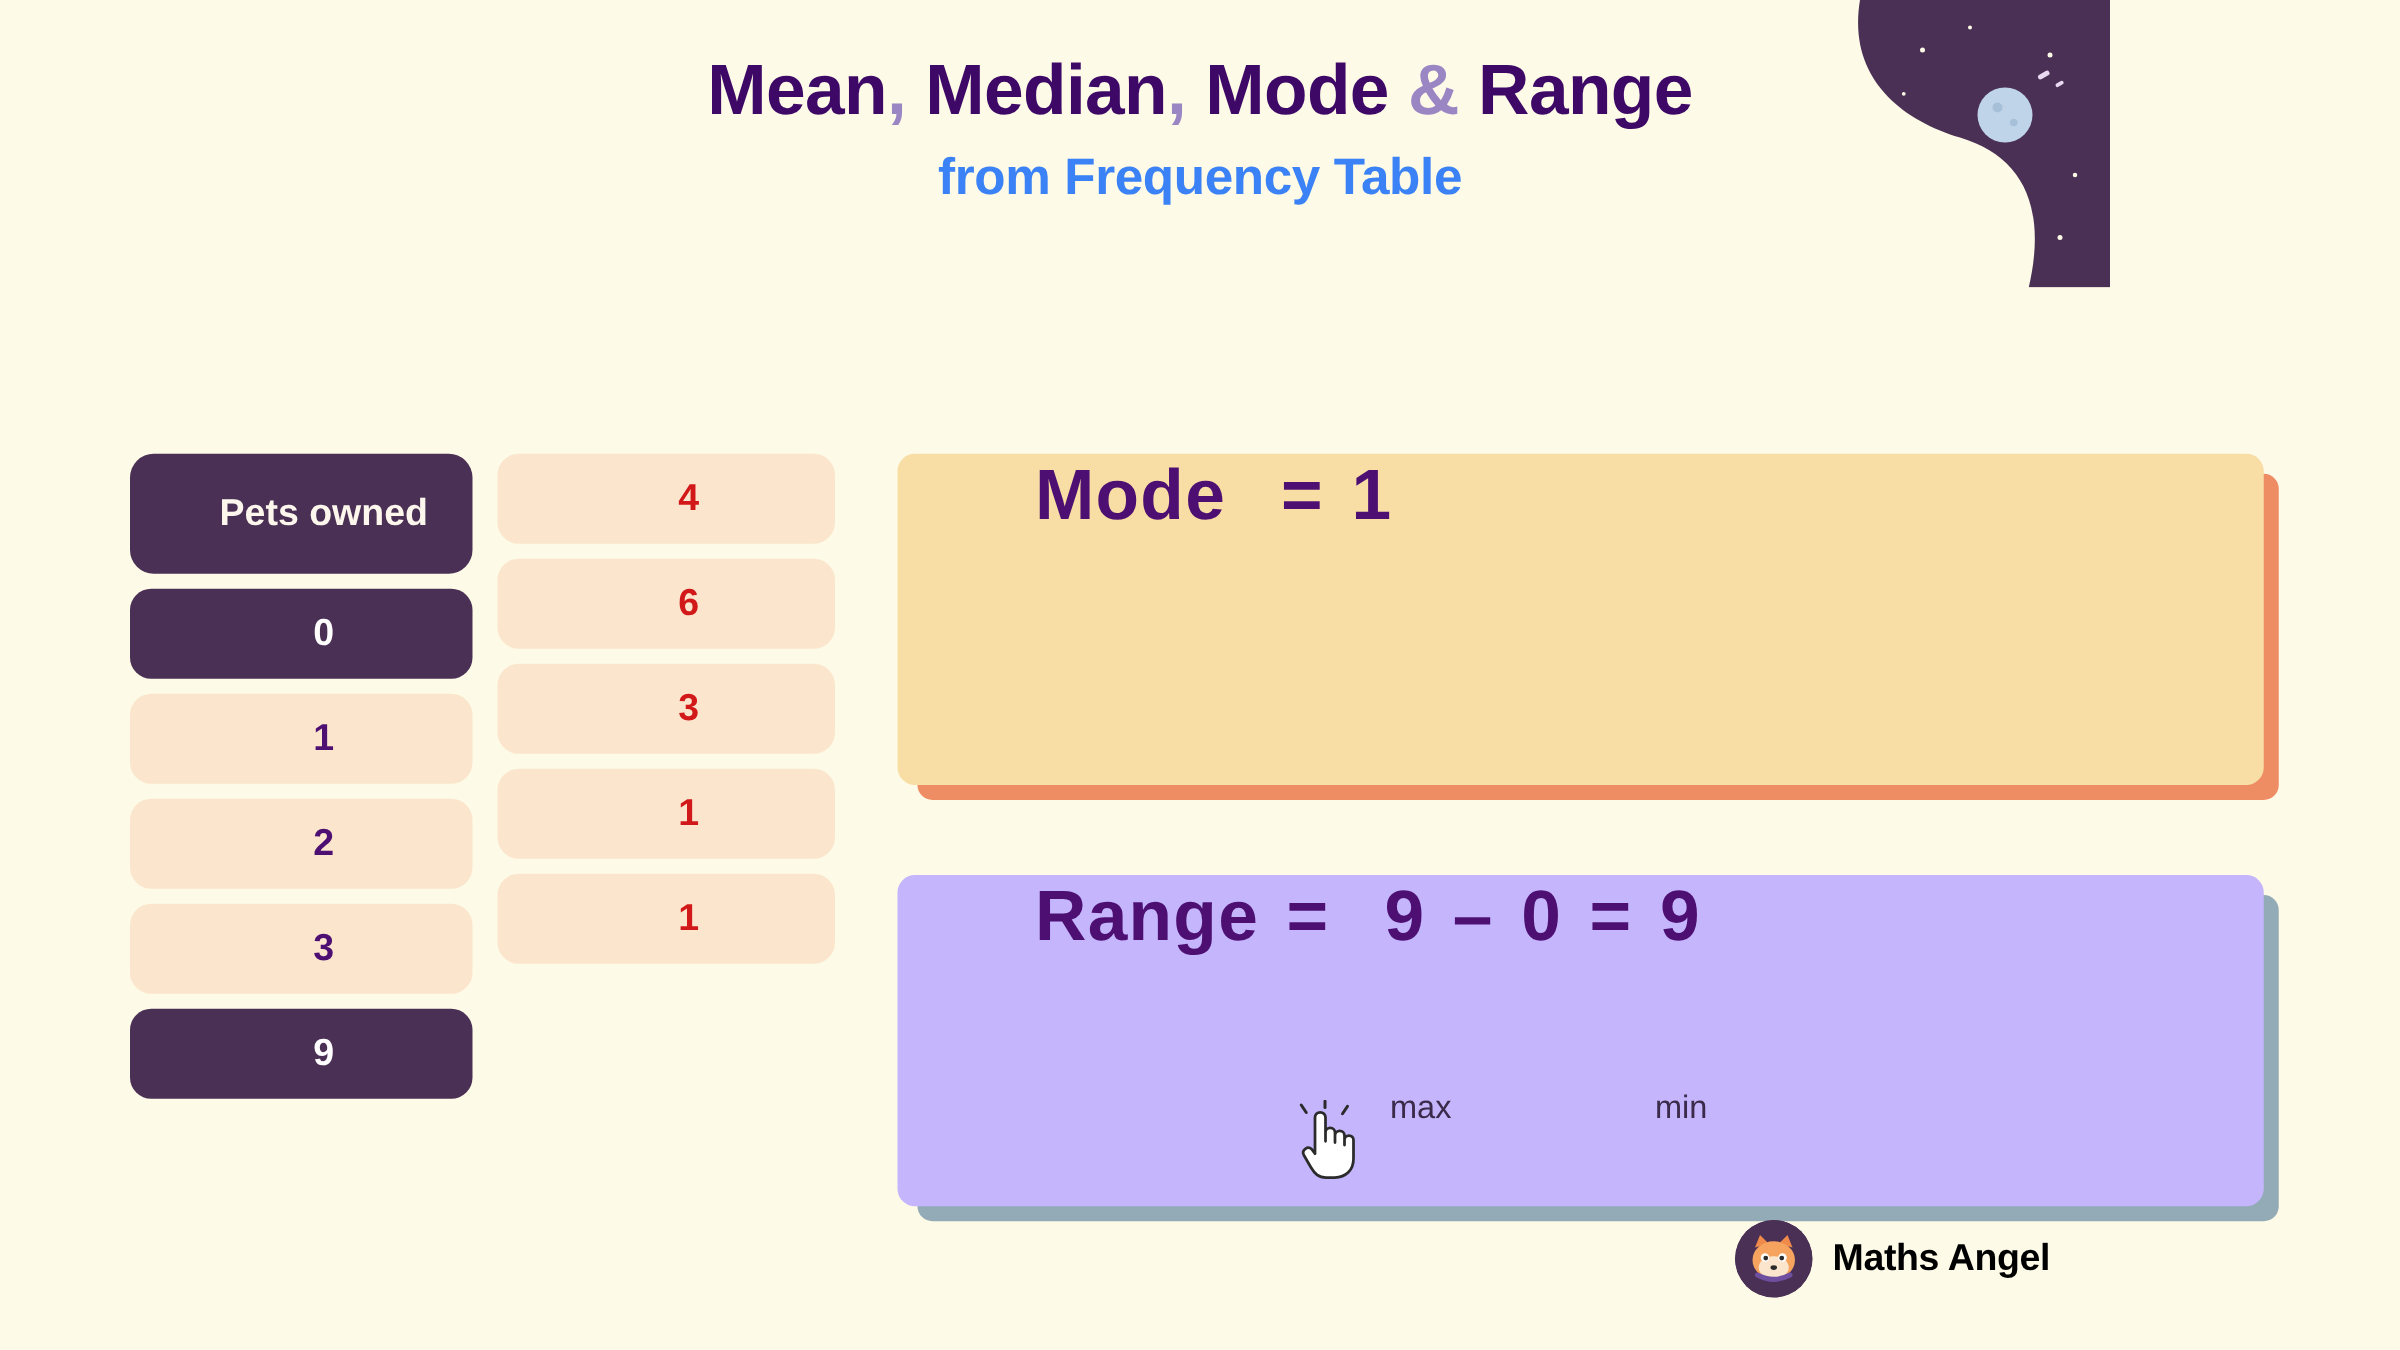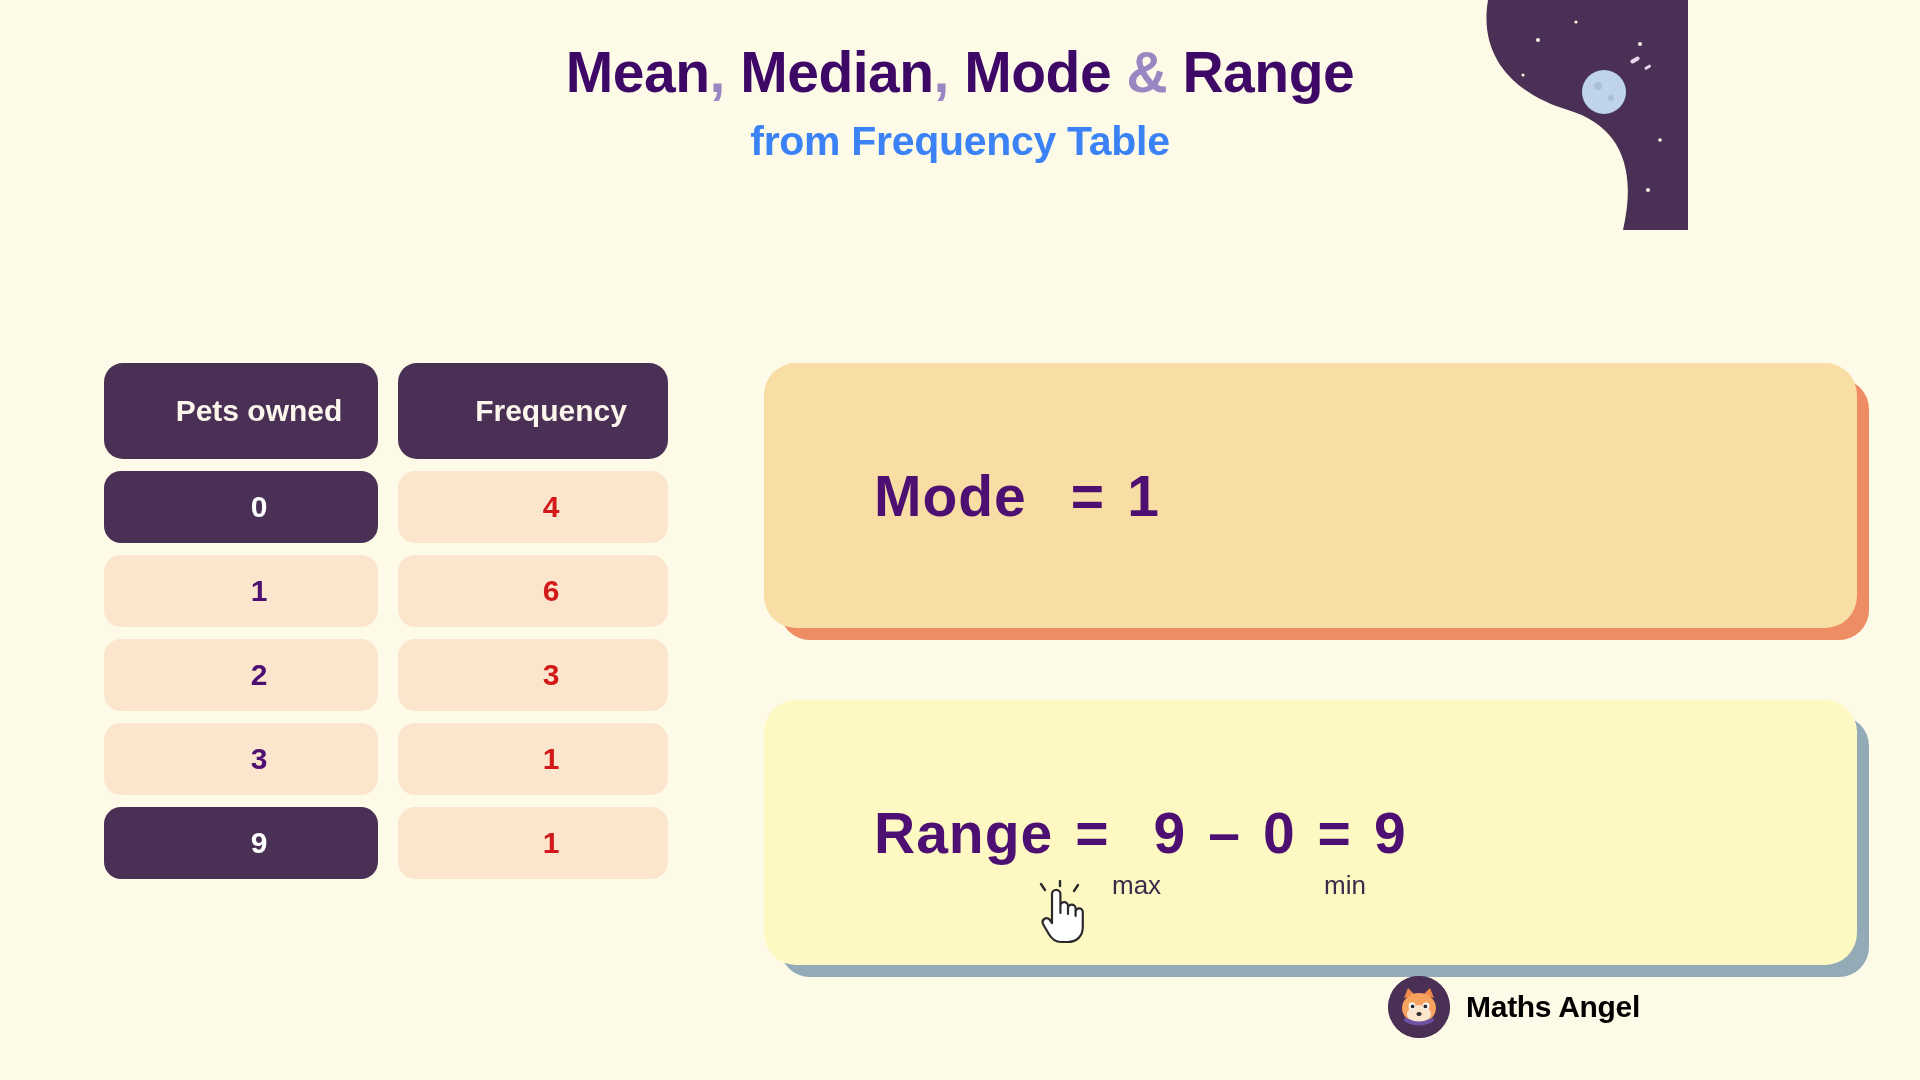--- a/index.html
+++ b/index.html
@@ -35,31 +35,31 @@
     font-size:30px; font-weight:bold;padding-left:36px;
   }
   .cell.header-cell { background:#4A3055; color:#FCF6EC; height:96px; border-radius:19px; font-size:30px; }
   .cell.normal     { background:#FBE6CD; }
   .cell.normal.val { color:#4D0F72; }
   .cell.normal.frq { color:#D21919; }
   .cell.hl         { background:#4A3055; color:#FFFFFF; }
 
   
   .box {
-    position:absolute; border-radius:32px;
-    display:flex; align-items:center;margin-left:46px;
+    position:absolute; border-radius:14px;
+    display:flex; align-items:flex-start;
   }
   .box-mode {
     left:718px; top:363px; width:1093px; height:265px;
     background:#F8DDA4;
     box-shadow:14px 14px 0 -2px #EE8C63;
   }
   .box-range {
     left:718px; top:700px; width:1093px; height:265px;
-    background:#fef9c3;
+    background:#c4b5fd;
     box-shadow:14px 14px 0 -2px #93AAB7;
   }
   .formula {
     position:relative; padding-left:110px;
     font-size:57px; font-weight:bold; color:#4D0F72;
     letter-spacing:1px; white-space:nowrap;
   }
   .formula .sp { display:inline-block; width:22px; }
   .annot-row {
     position:absolute; left:828px; top:870px;
@@ -111,21 +111,20 @@
   <div class="table-wrap">
     <div class="col col-pets">
       <div class="cell header-cell">Pets owned</div>
       <div class="cell hl">0</div>
       <div class="cell normal val">1</div>
       <div class="cell normal val">2</div>
       <div class="cell normal val">3</div>
       <div class="cell hl">9</div>
     </div>
     <div class="col col-freq">
-      <div class="cell header-cell">Frequency</div>
       <div class="cell normal frq">4</div>
       <div class="cell normal frq">6</div>
       <div class="cell normal frq">3</div>
       <div class="cell normal frq">1</div>
       <div class="cell normal frq">1</div>
     </div>
   </div>
 
   <div class="box box-mode">
     <div class="formula">

